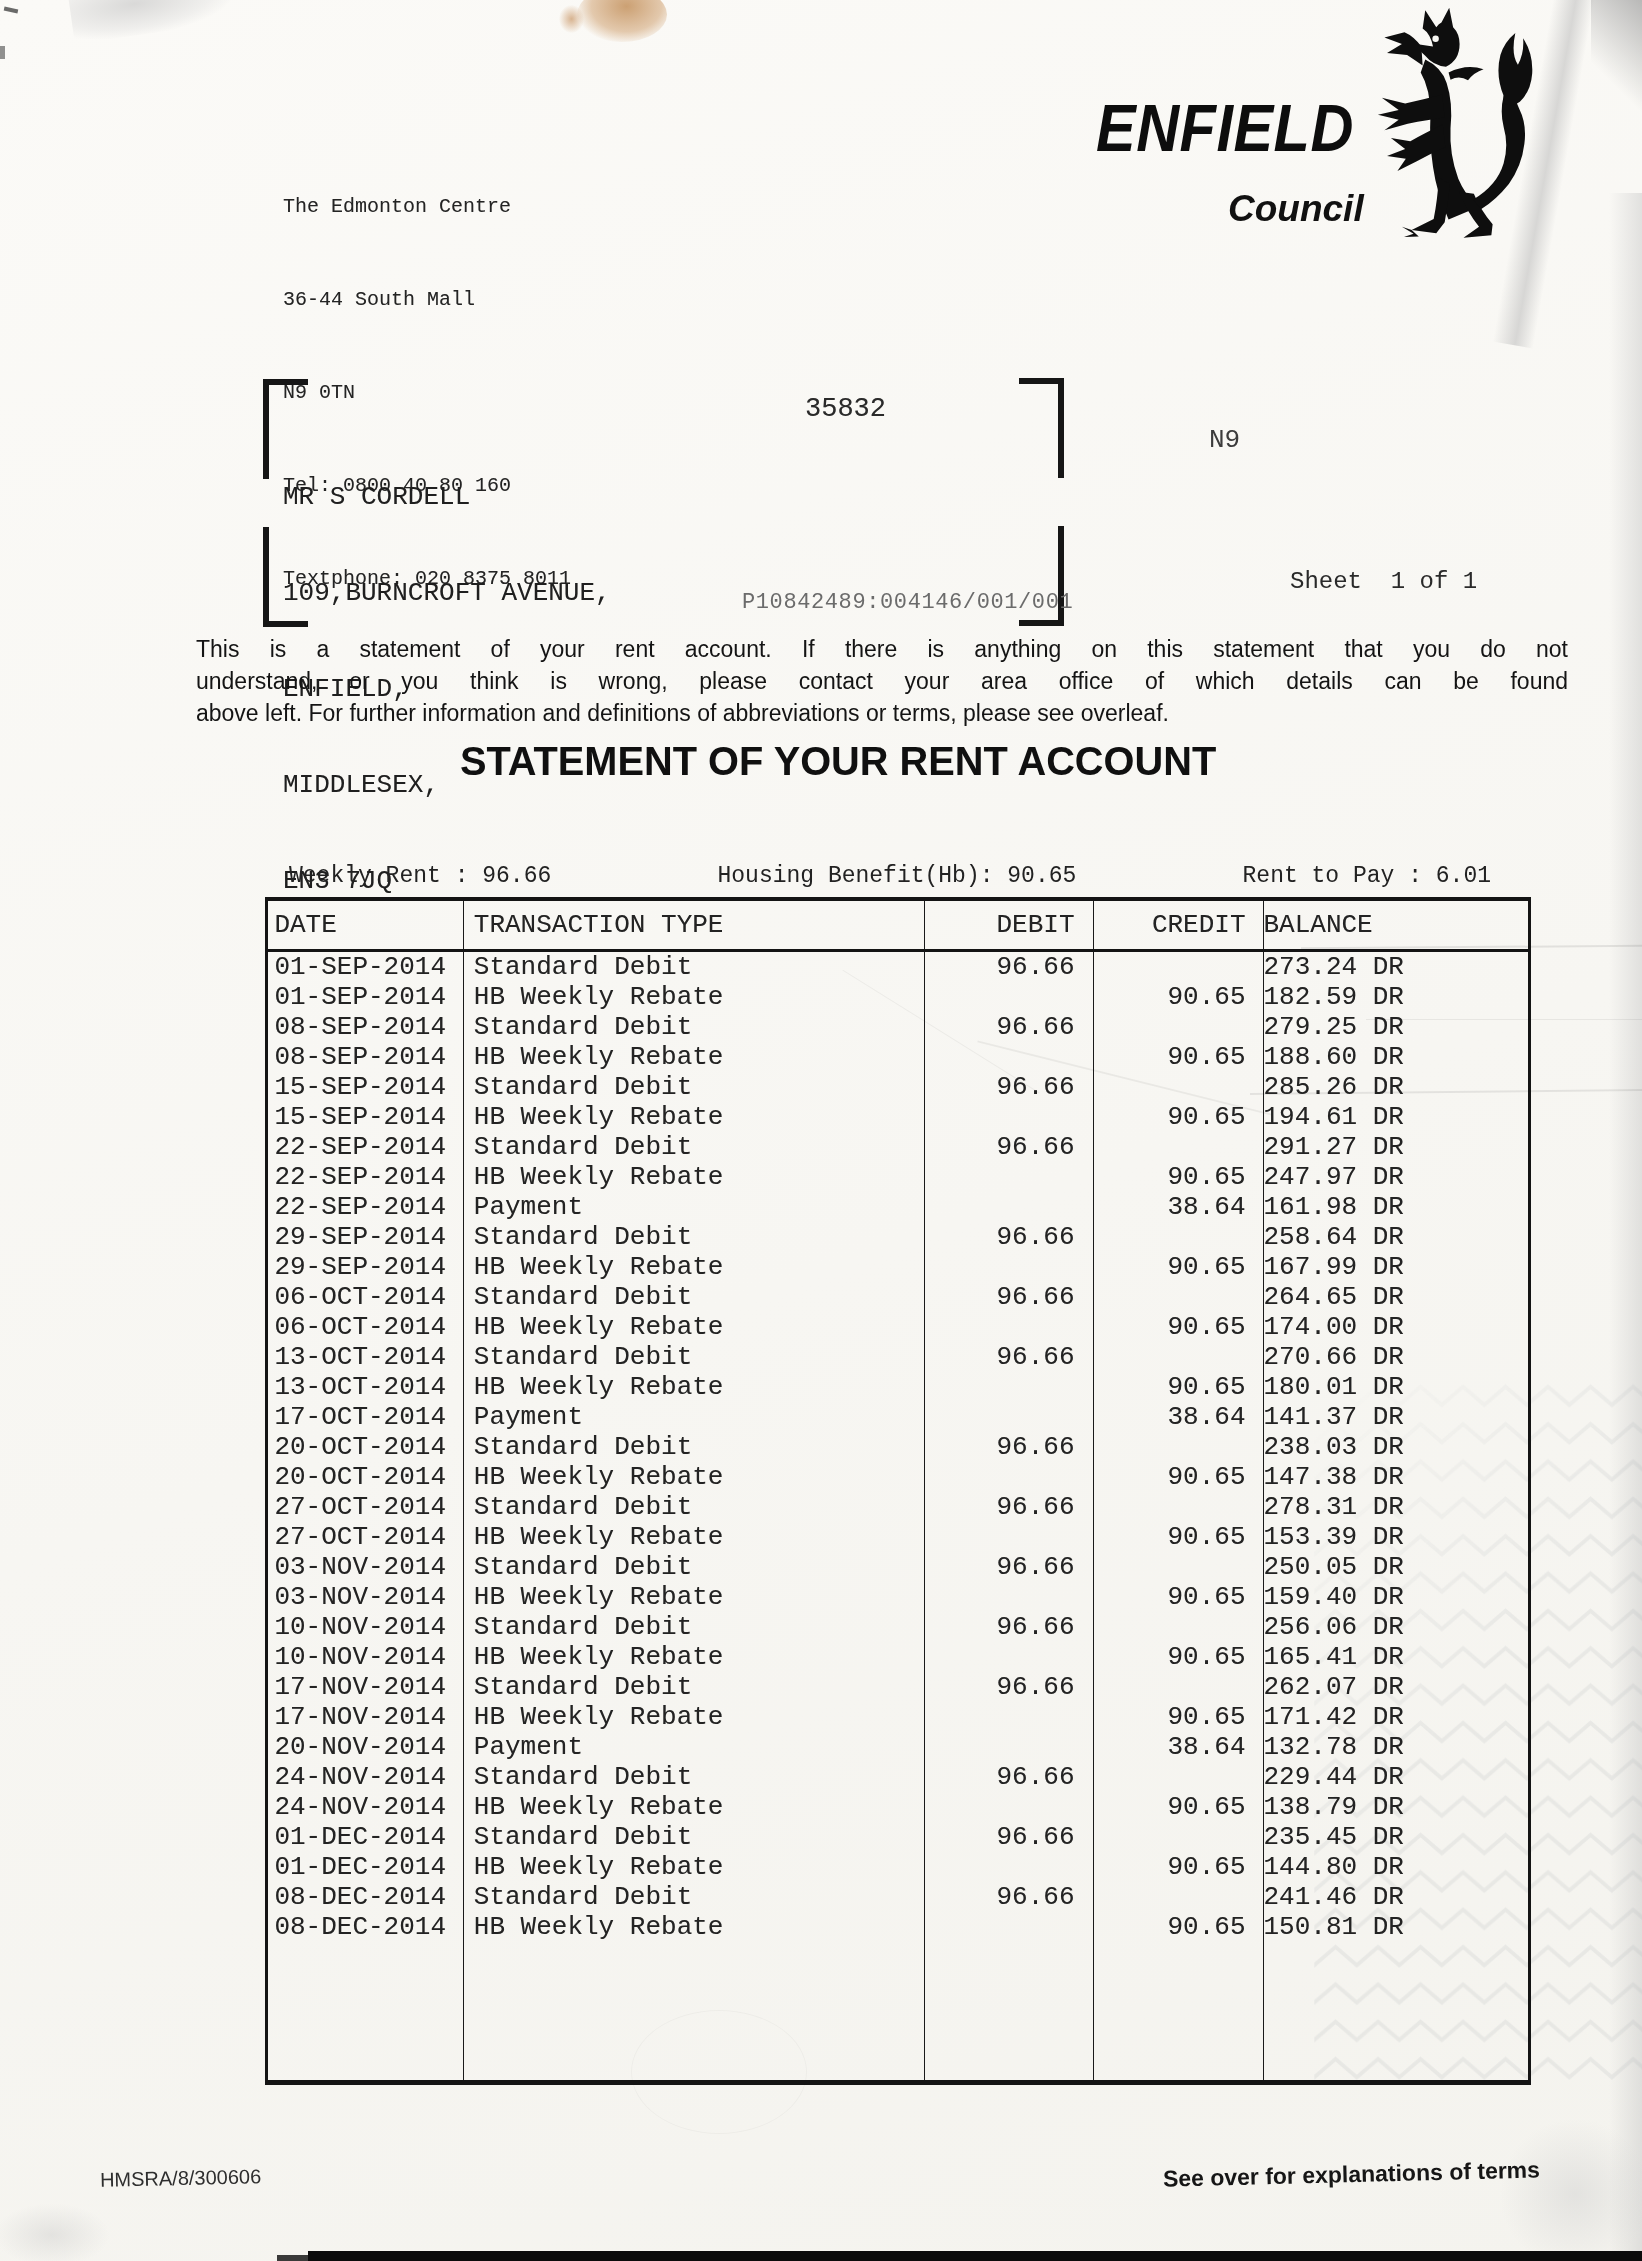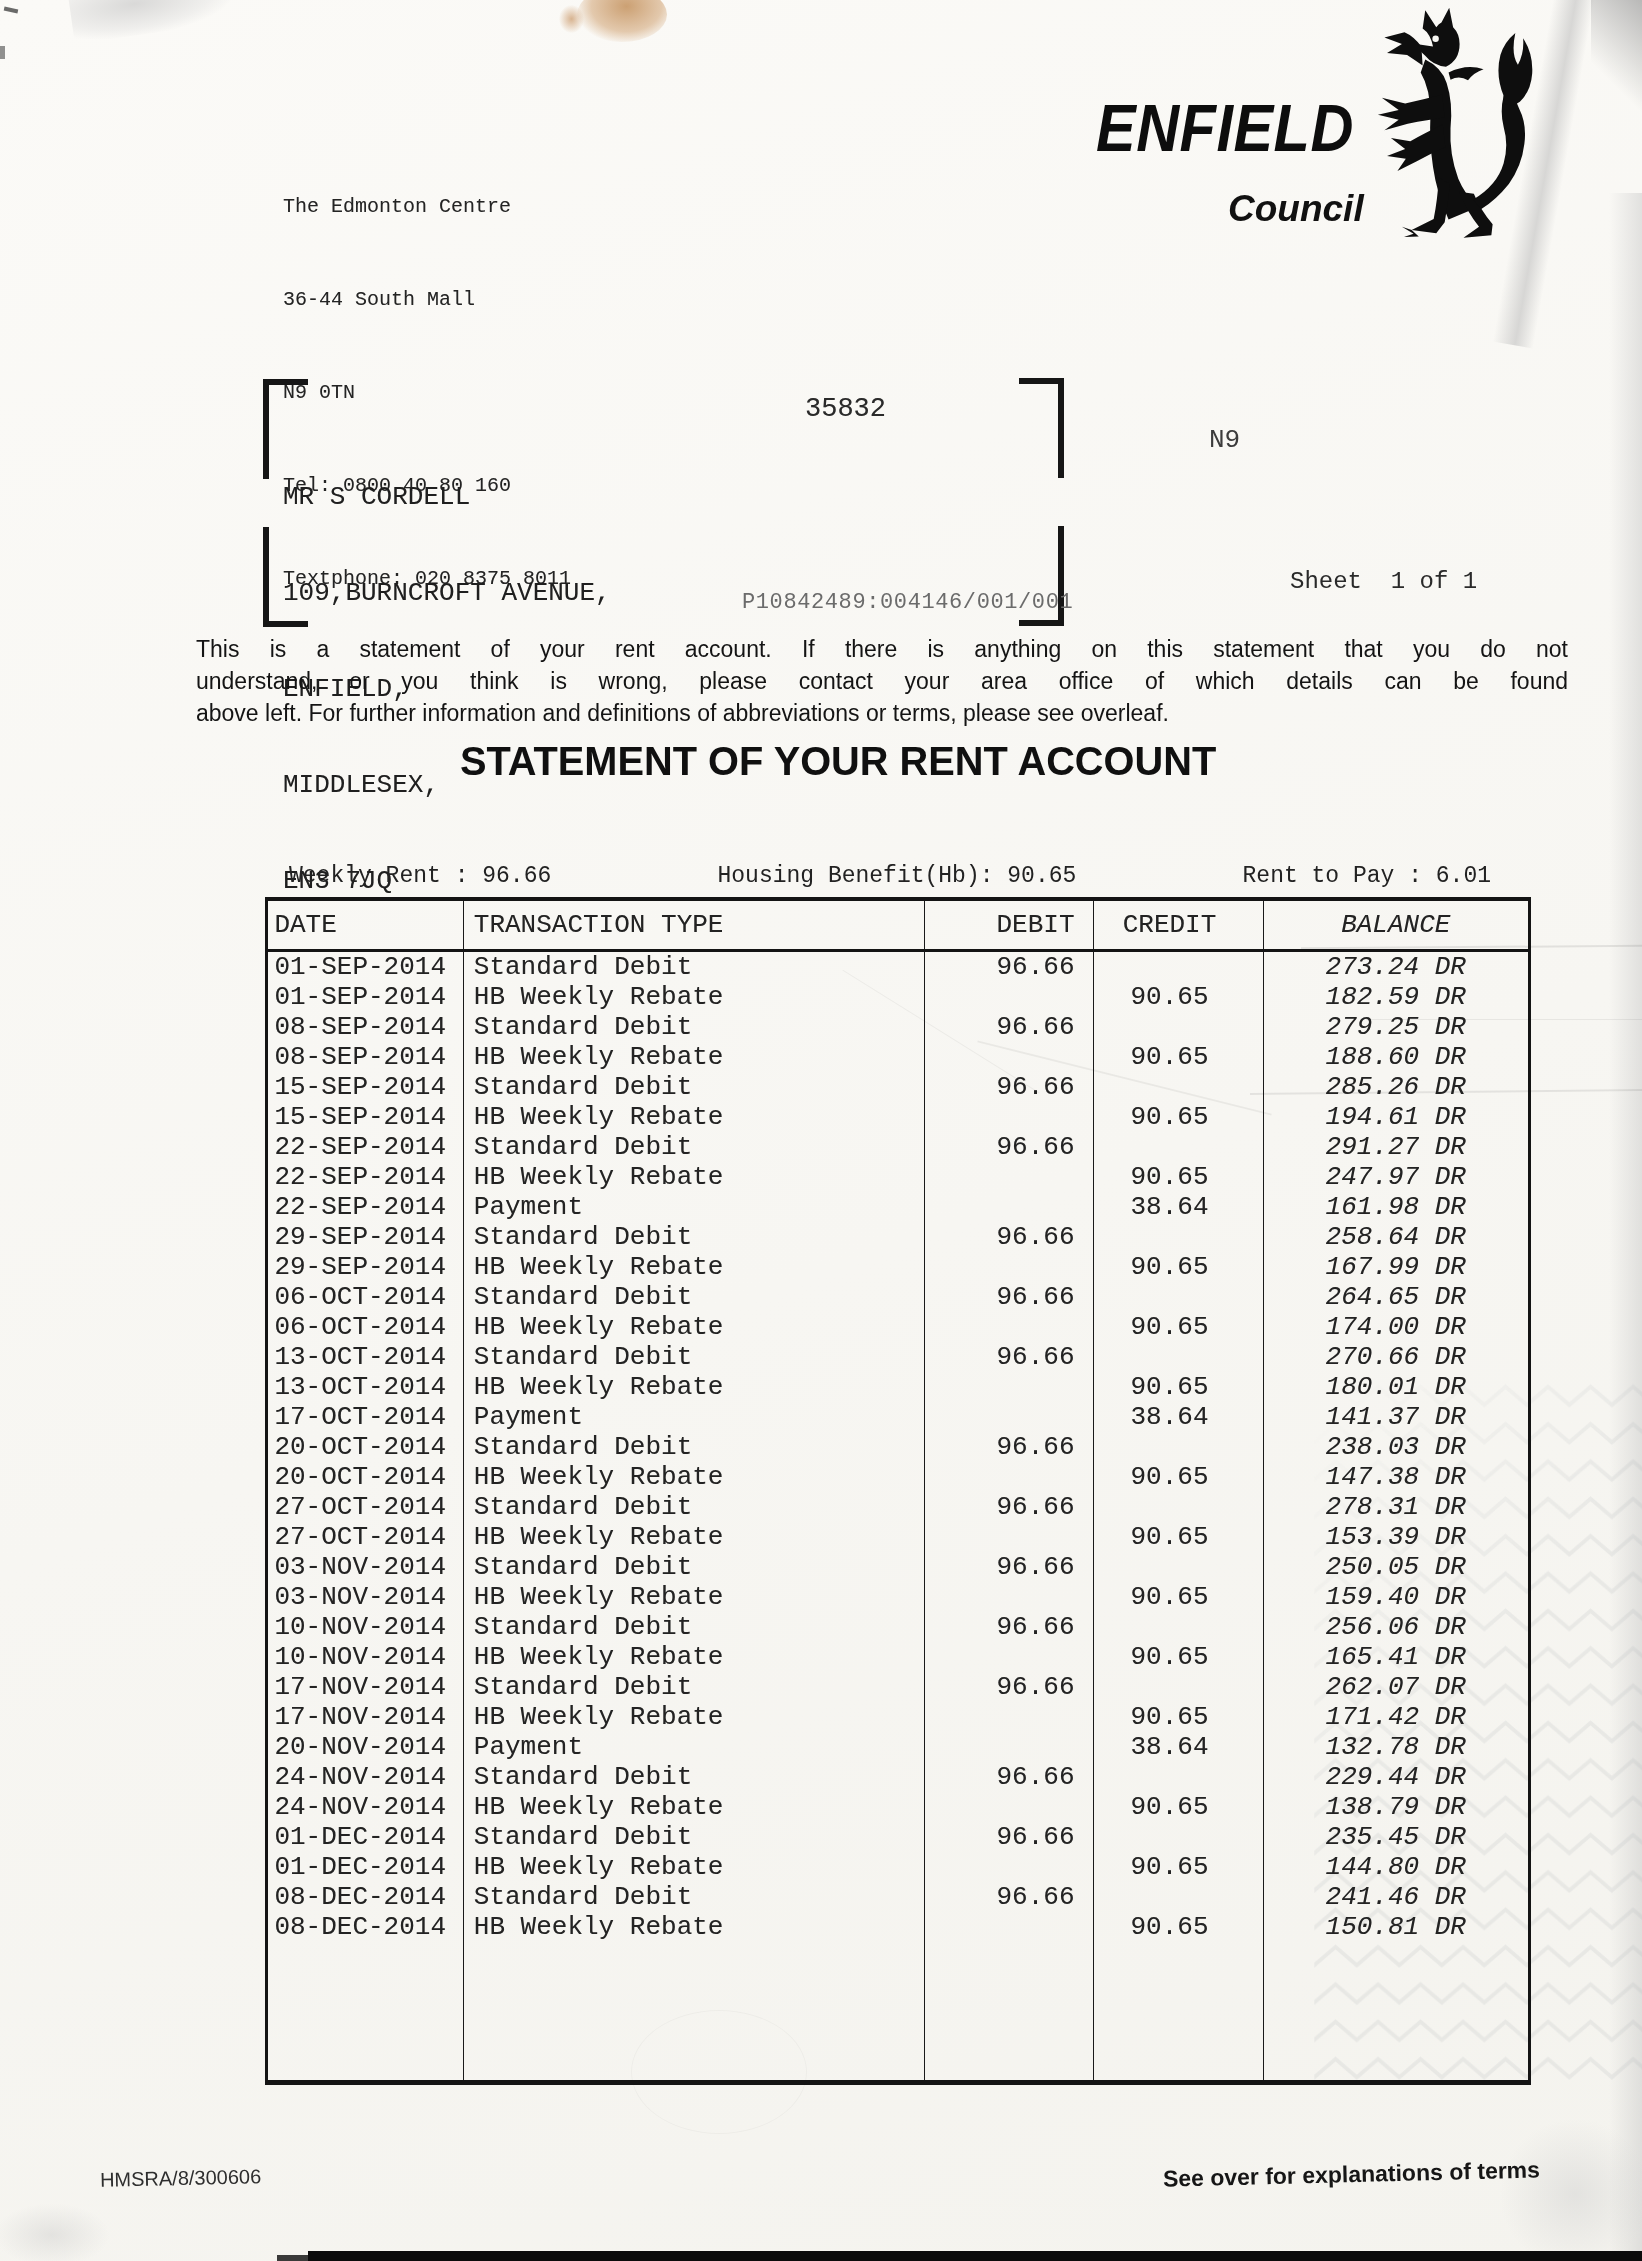--- a/index.html
+++ b/index.html
@@ -67,22 +67,22 @@
   .rent-table{left:265px;top:897px;width:1260px;height:1179px;border:3.2px solid #141414;border-top-width:4.5px;border-bottom-width:5.8px;background:transparent;z-index:2;}
   table{border-collapse:collapse;width:100%;height:100%;table-layout:fixed;}
   col.c-date{width:195px;} col.c-type{width:461px;} col.c-debit{width:169px;} col.c-credit{width:170px;} col.c-bal{width:265px;}
   th,td{font-family:"Liberation Mono","DejaVu Sans Mono",monospace;font-weight:normal;font-size:26px;color:#232323;padding:0;text-shadow:0 0 0.6px #00000038;overflow:hidden;white-space:pre;}
   th{border-bottom:3.2px solid #141414;height:48px;}
   td{height:28px;vertical-align:middle;}
   .v-r{border-right:1.9px solid #1a1a1a;}
   th.h-date,td.td-date{text-align:left;padding-left:6.4px;margin-left:32px;}
   th.h-type,td.td-type{text-align:left;padding-left:10.3px;}
   th.h-debit,td.td-debit{text-align:right;padding-right:18px;}
-  th.h-credit,td.td-credit{text-align:center;padding-right:17px;}
-  th.h-bal,td.td-bal{text-align:center;font-style:italic;}
+  th.h-credit,td.td-credit{text-align:right;padding-right:17px;}
+  th.h-bal,td.td-bal{text-align:left;}
   #filler-row td{height:auto;}
 
   
   .watermark{left:1314px;top:1379px;z-index:1;opacity:.55;
     -webkit-mask-image:linear-gradient(125deg,transparent 2%,#000 45%);
     mask-image:linear-gradient(125deg,transparent 2%,#000 45%);}
 
   
   .formcode{left:100px;top:2167px;font-size:20px;color:#2e2e2e;transform:rotate(-1.2deg);}
   .footnote{left:1089px;top:2162px;width:451px;text-align:right;font-size:23px;font-weight:bold;color:#161616;transform:rotate(-1.4deg);}

